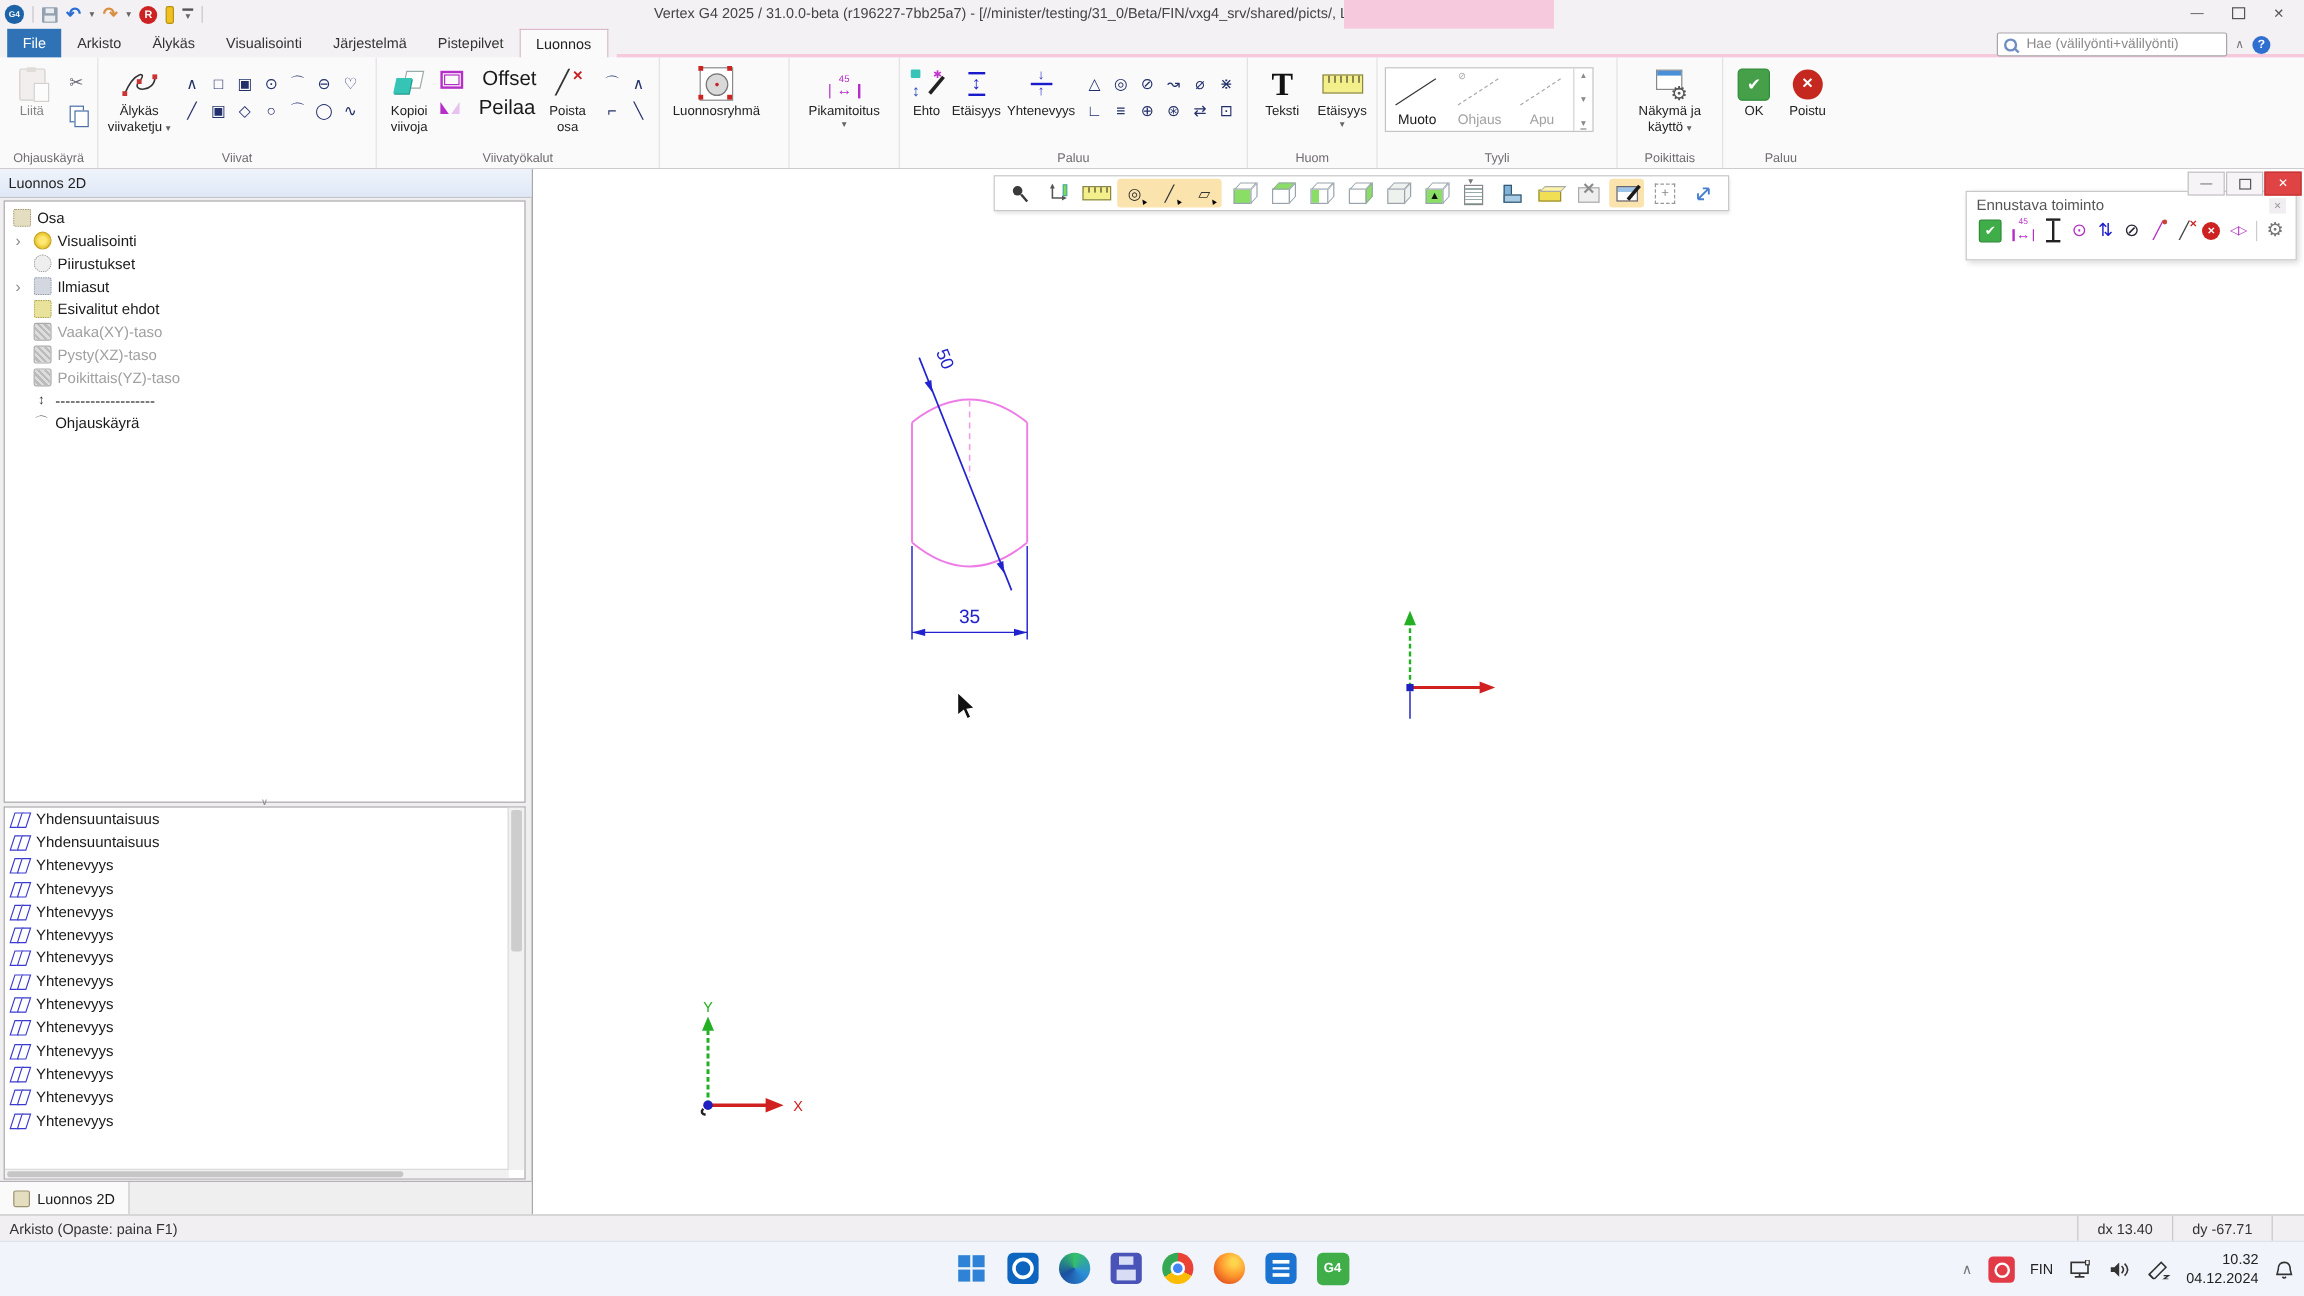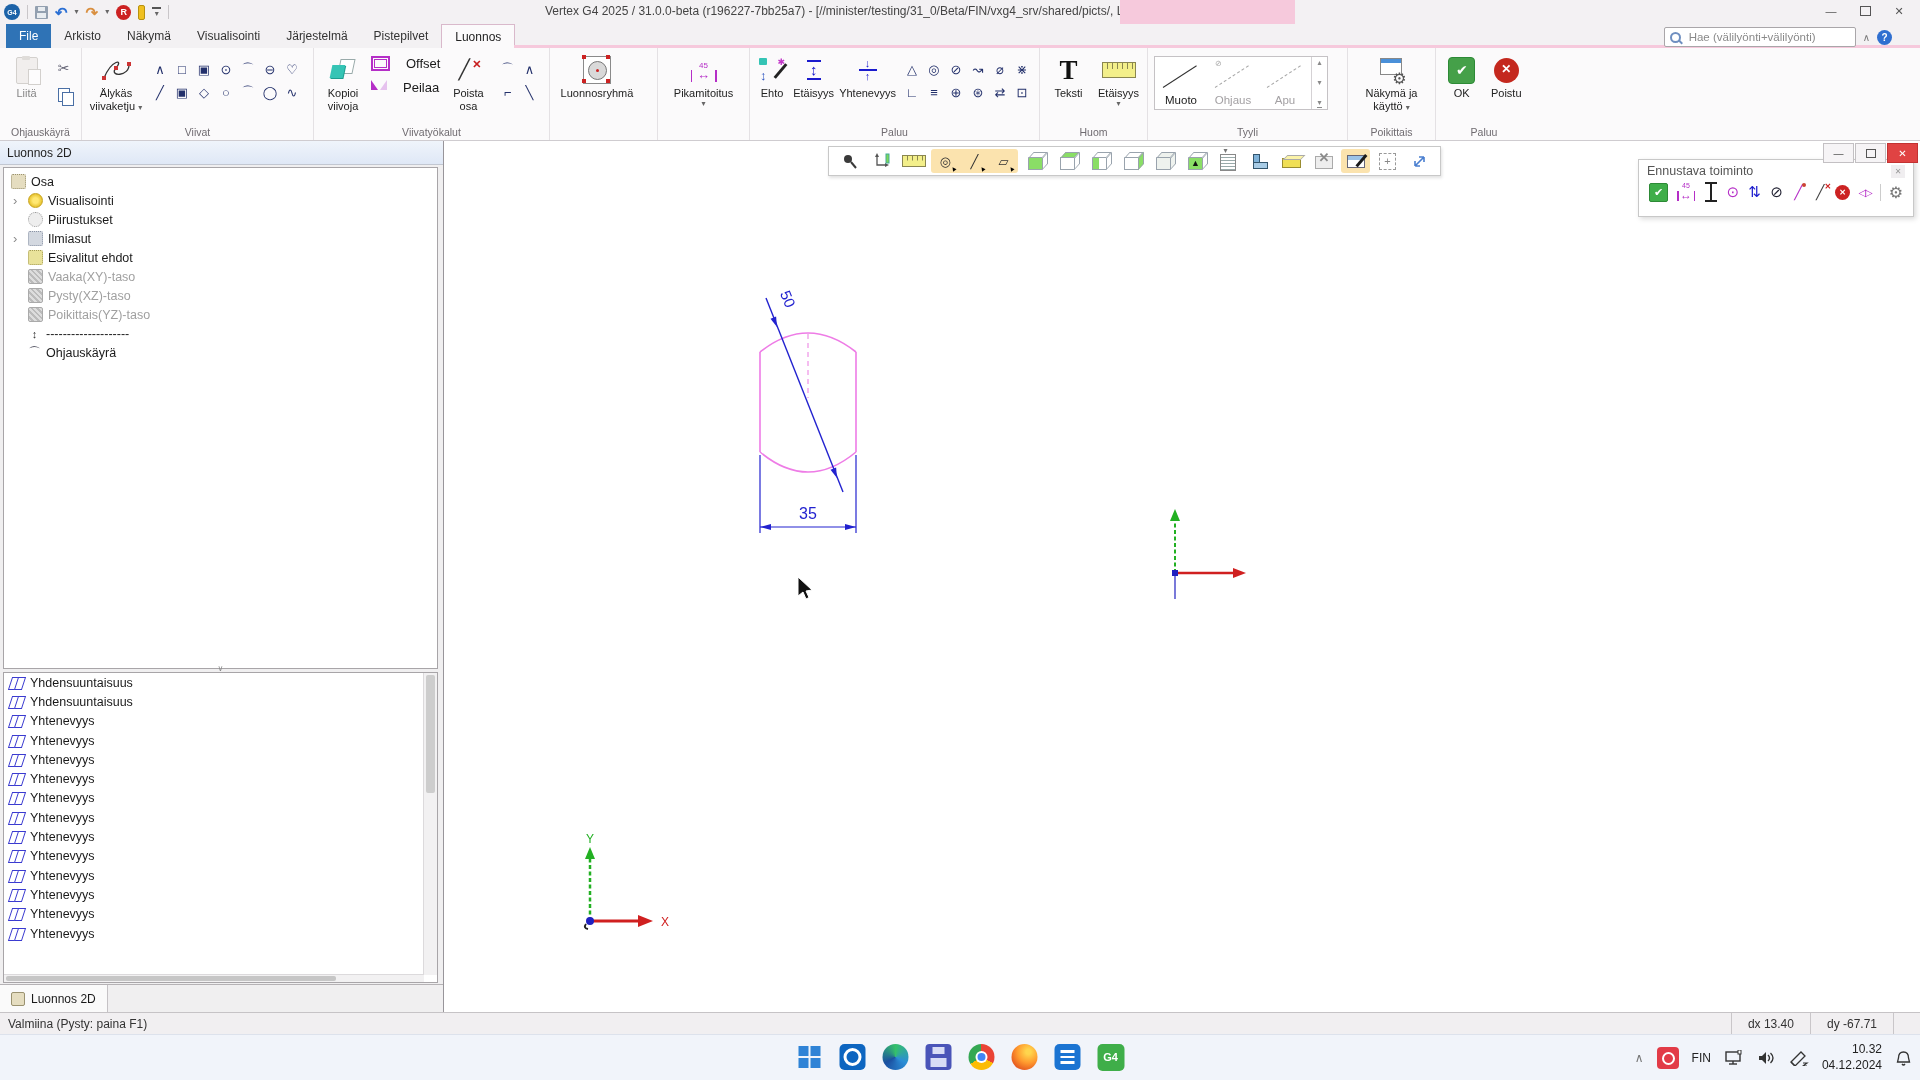--- a/index.html
+++ b/index.html
@@ -47,21 +47,21 @@
 .bigbtn.narrow{width:46px}
 .bigbtn.wide{width:82px}
 .bigbtn .bicon{height:34px;display:flex;align-items:center;justify-content:center}
 .bigbtn.disabled{opacity:.55}
 .vcol{display:flex;flex-direction:column;gap:4px;padding-top:4px}
 .sbtn{width:23px;height:23px;display:flex;align-items:center;justify-content:center;font-size:14px;color:#23306b}
 .smallgrid{display:grid;grid-auto-flow:column;grid-template-rows:repeat(2,23px);padding-top:6px}
 .smallgrid .sbtn{width:22px;height:22px;color:#23306b;font-size:13px}
 .mag-col{color:#b52ec7}
 .yel{color:#d8a72c}
-.rowbtn{display:flex;align-items:flex-start;gap:16px;height:20px;font-size:13px}
+.rowbtn{display:flex;align-items:center;gap:16px;height:20px;font-size:17px}
 
 .ic-clipboard{width:20px;height:25px;background:#e9e6e2;border:1px solid #b3afa9;border-radius:2px;position:relative}
 .ic-clipboard:before{content:"";position:absolute;top:-2px;left:5px;width:8px;height:4px;background:#c9c4be;border-radius:1px}
 .ic-clipboard:after{content:"";position:absolute;right:-4px;bottom:-2px;width:11px;height:14px;background:#fff;border:1px solid #b3afa9}
 .ic-copy{width:10px;height:12px;border:1px solid #4a6fa5;background:#fff;position:relative}
 .ic-copy:after{content:"";position:absolute;left:3px;top:3px;width:10px;height:12px;border:1px solid #4a6fa5;background:#fff}
 .ic-offset{width:15px;height:11px;border:2px solid #b52ec7;position:relative}
 .ic-offset:after{content:"";position:absolute;inset:1px;border:1px solid #b52ec7}
 .ic-peilaa{display:flex;gap:2px;align-items:flex-end}
 .ic-peilaa i{display:block;width:0;height:0;border-bottom:10px solid #b52ec7;border-right:7px solid transparent}
@@ -251,21 +251,21 @@
           <span class="box"></span>
         </span>
       <span class="winbtn">✕</span>
     </div>
   </div>
 
   <div class="tabrow">
     <div class="tabs">
       <div class="tab file">File</div>
       <div class="tab">Arkisto</div>
-      <div class="tab">Näkymä</div>
+      <div class="tab">Älykäs</div>
       <div class="tab">Visualisointi</div>
       <div class="tab">Järjestelmä</div>
       <div class="tab">Pistepilvet</div>
       <div class="tab active">Luonnos</div>
     </div>
     <div class="pink-underline"></div>
     <div class="searcharea">
       <div class="searchbox">
         <span class="mag"></span>
         <input type="text" placeholder="Hae (välilyönti+välilyönti)" style="">
@@ -826,21 +826,21 @@
         <text x="216" y="785" font-size="12" fill="#d02020">X</text>
         <circle cx="145" cy="780" r="4" fill="#2020c0"></circle>
         <path d="M141,783 q-3,4 2,5" stroke="#222" stroke-width="2" fill="none"></path>
       </g>
 
       <polygon points="353,436 353,455 358,451 361,458 364,456.5 361,450 367,449" fill="#111" stroke="#fff" stroke-width="1"></polygon>
     </svg>
   </div>
 
   <div class="statusbar">
-    <div class="left">Valmiina (Pysty: paina F1)</div>
+    <div class="left">Arkisto (Opaste: paina F1)</div>
     <div class="scell">dx 13.40</div>
     <div class="scell">dy -67.71</div>
     <div class="scell empty"></div>
   </div>
 
   <div class="taskbar">
     <div class="tb-center">
       <span class="tbico">
           <span class="ic-start">
             <i></i>

